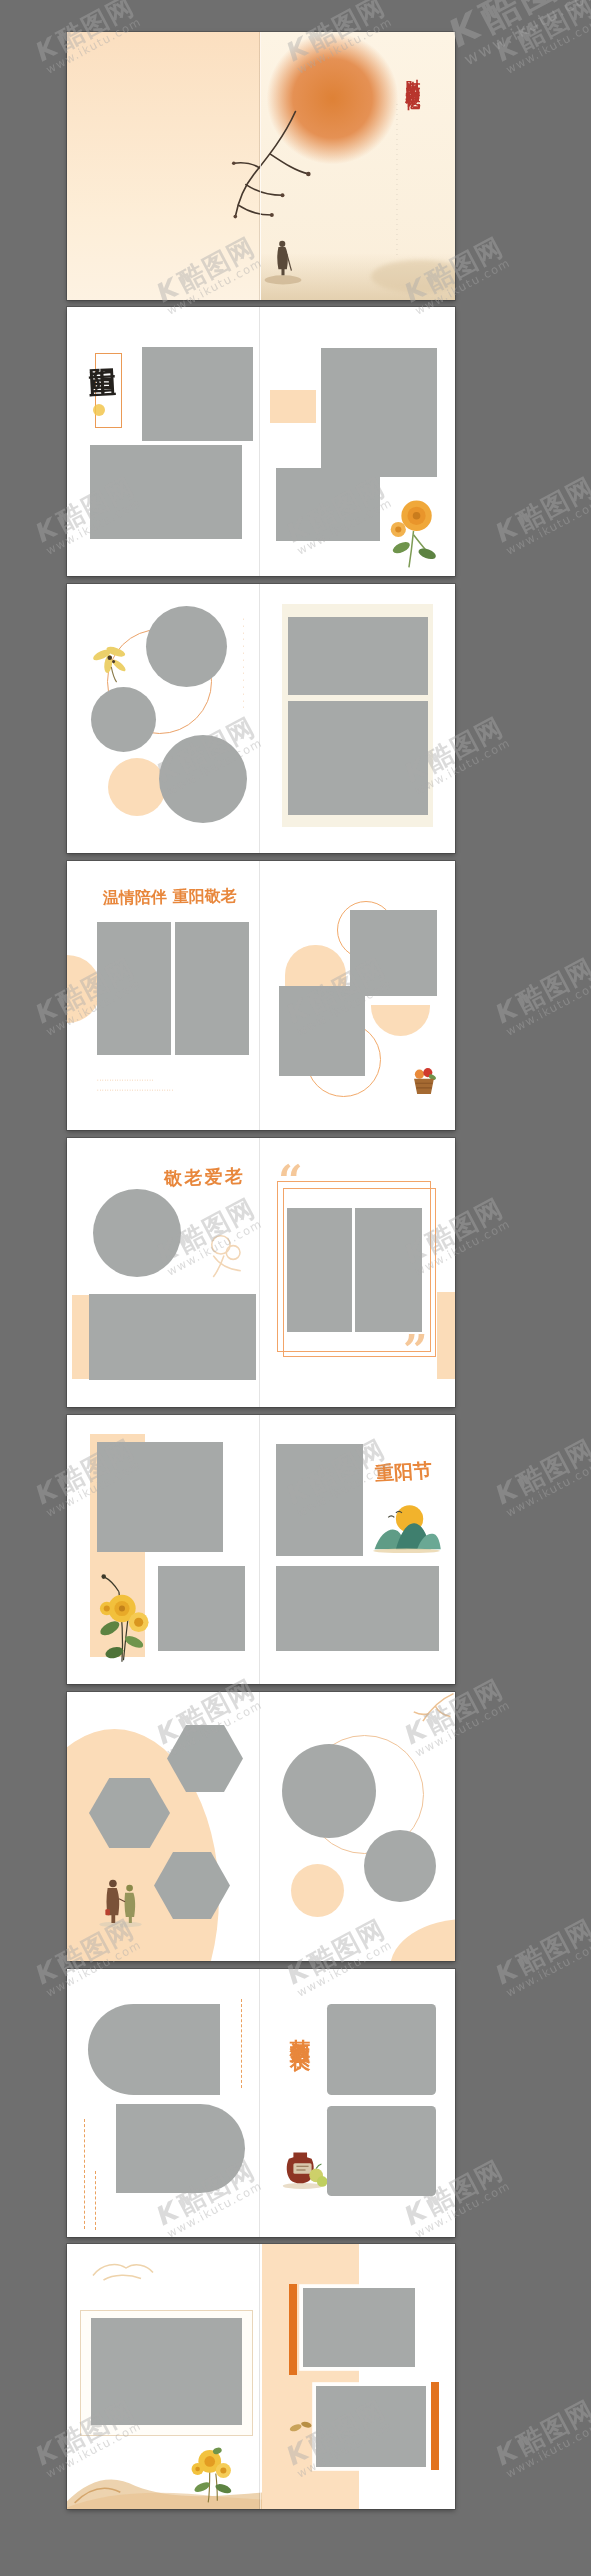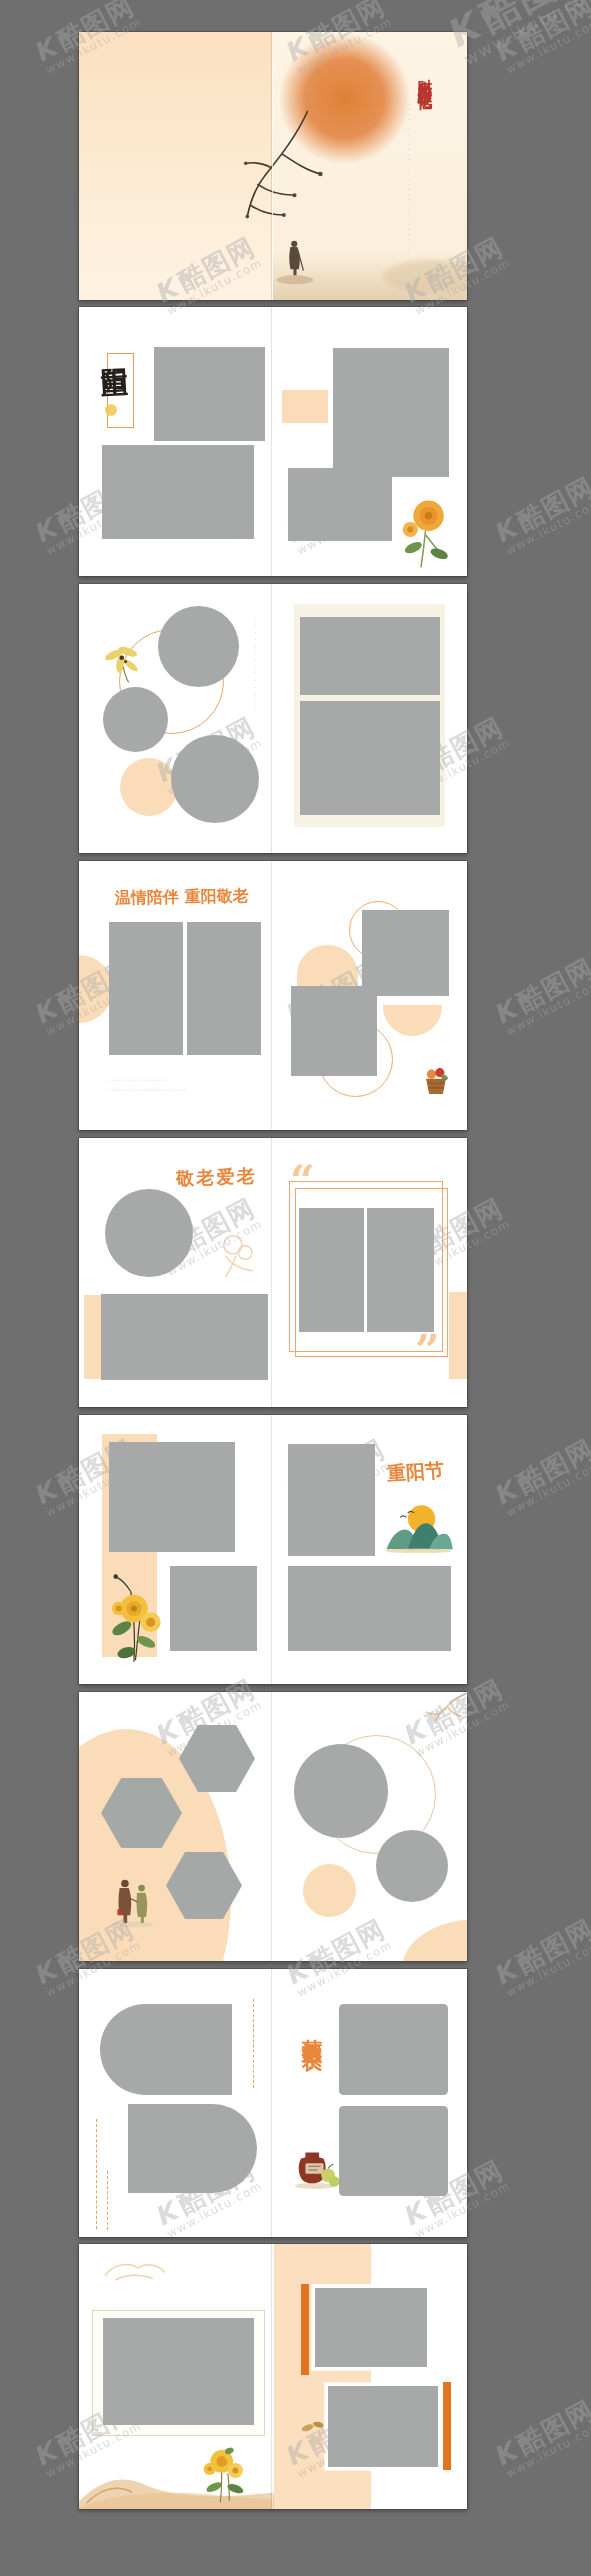--- a/index.html
+++ b/index.html
@@ -1,18 +1,18 @@
 <!DOCTYPE html>
 <html style="font-size:12px"><head>
 <meta charset="utf-8">
 <style>
   html,body{margin:0;padding:0;background:#6f6f6f;}
   #canvas{position:relative;width:591px;height:2576px;background:#6f6f6f;overflow:hidden;
           font-family:"DejaVu Sans","Liberation Sans",sans-serif;}
-  .spread{position:absolute;left:79px;width:388px;background:#fff;overflow:hidden;
+  .spread{position:absolute;left:67px;width:388px;background:#fff;overflow:hidden;
           box-shadow:0 0 0 0.8px rgba(60,60,60,.55),0 1.5px 4.6px rgba(0,0,0,.35);}
   .spine{position:absolute;left:192px;top:0;bottom:0;width:2.3px;z-index:40;pointer-events:none;
          background:linear-gradient(90deg,rgba(0,0,0,0),rgba(0,0,0,.14),rgba(255,255,255,.65),rgba(0,0,0,0));}
   .ph{position:absolute;background:#a6a9a8;}
   .abs{position:absolute;}
   .peach{background:#fbdcb8;}
   .round{border-radius:50%;}
   .oring{position:absolute;border:1.5px solid #f2aa6b;border-radius:50%;}
   .vtext{writing-mode:vertical-rl;text-orientation:upright;}
   .brush{font-family:"DejaVu Serif","Liberation Serif",serif;font-weight:bold;color:#e8873c;}

